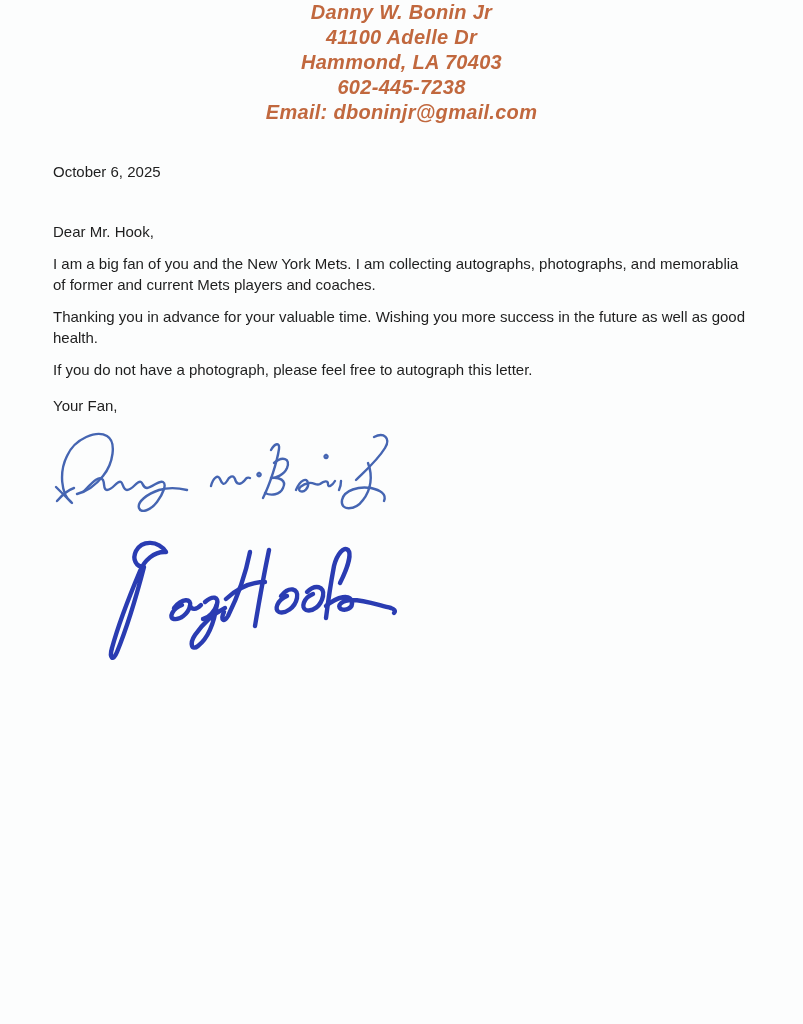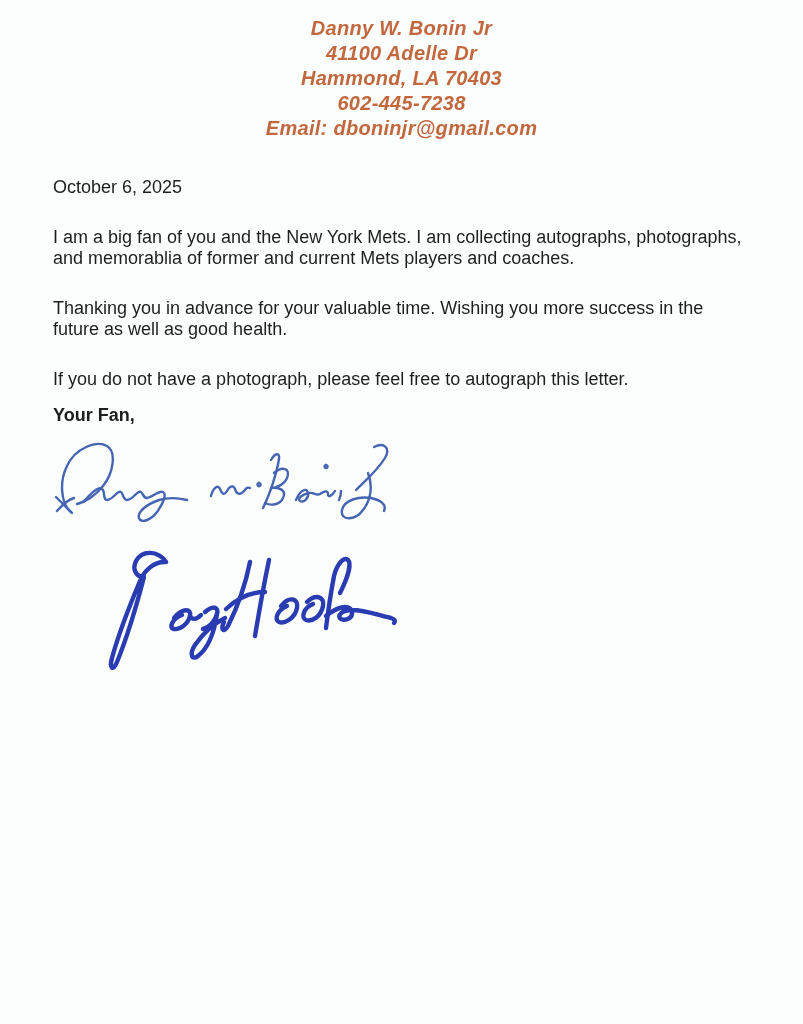--- a/index.html
+++ b/index.html
@@ -8,37 +8,37 @@
     width: 803px;
     height: 1024px;
     margin: 0 auto;
     background: #fcfdfd;
     font-family: "Liberation Sans", sans-serif;
     color: #1e1e1e;
     overflow: hidden;
     box-shadow: 0 0 6px rgba(0,0,0,.15);
   }
   .letterhead {
-    padding-top: 16px;
+    padding-top: 0;
     text-align: center;
     font-weight: bold;
     font-style: italic;
     font-size: 20px;
     line-height: 25px;
     letter-spacing: .3px;
   }
   .body-area {
     padding: 0 55px 0 53px;
-    font-size: 18px;
+    font-size: 15px;
     line-height: 21px;
   }
   .date { margin-top: 36px; }
   .salutation { margin-top: 39px; }
-  p.para { margin: 29px 0 0 0; }
-  .closing { margin-top: 15px; font-weight: bold; }
+  p.para { margin: 11px 0 0 0; }
+  .closing { margin-top: 15px; }
   .sig { display: block; }
   .sig-sender { margin: 14px 0 0 0; }
   .sig-jay { margin: 18px 0 0 47px; }
   .sig svg { display: block; }
   .ps { margin-top: 6px; }
 </style>
 </head>
 <body>
 
 <div class="page">
@@ -46,20 +46,21 @@
   <header class="letterhead" style="color: rgb(193, 104, 62);">
     <div>Danny W. Bonin Jr</div>
     <div>41100 Adelle Dr</div>
     <div>Hammond, LA 70403</div>
     <div>602-445-7238</div>
     <div>Email: dboninjr@gmail.com</div>
   </header>
 
   <div class="body-area">
     <div class="date">October 6, 2025</div>
+    <div class="salutation">Dear Mr. Hook,</div>
 
     <p class="para">I am a big fan of you and the New York Mets. I am collecting autographs, photographs, and memorablia of former and current Mets players and coaches.</p>
     <p class="para">Thanking you in advance for your valuable time. Wishing you more success in the future as well as good health.</p>
     <p class="para">If you do not have a photograph, please feel free to autograph this letter.</p>
 
     <div class="closing">Your Fan,</div>
 
     <div class="sig sig-sender">
       <svg width="340" height="90" viewBox="0 0 340 90">
         <g fill="none" stroke-width="2.4" stroke-linecap="round" stroke-linejoin="round" stroke="#4565b2">

